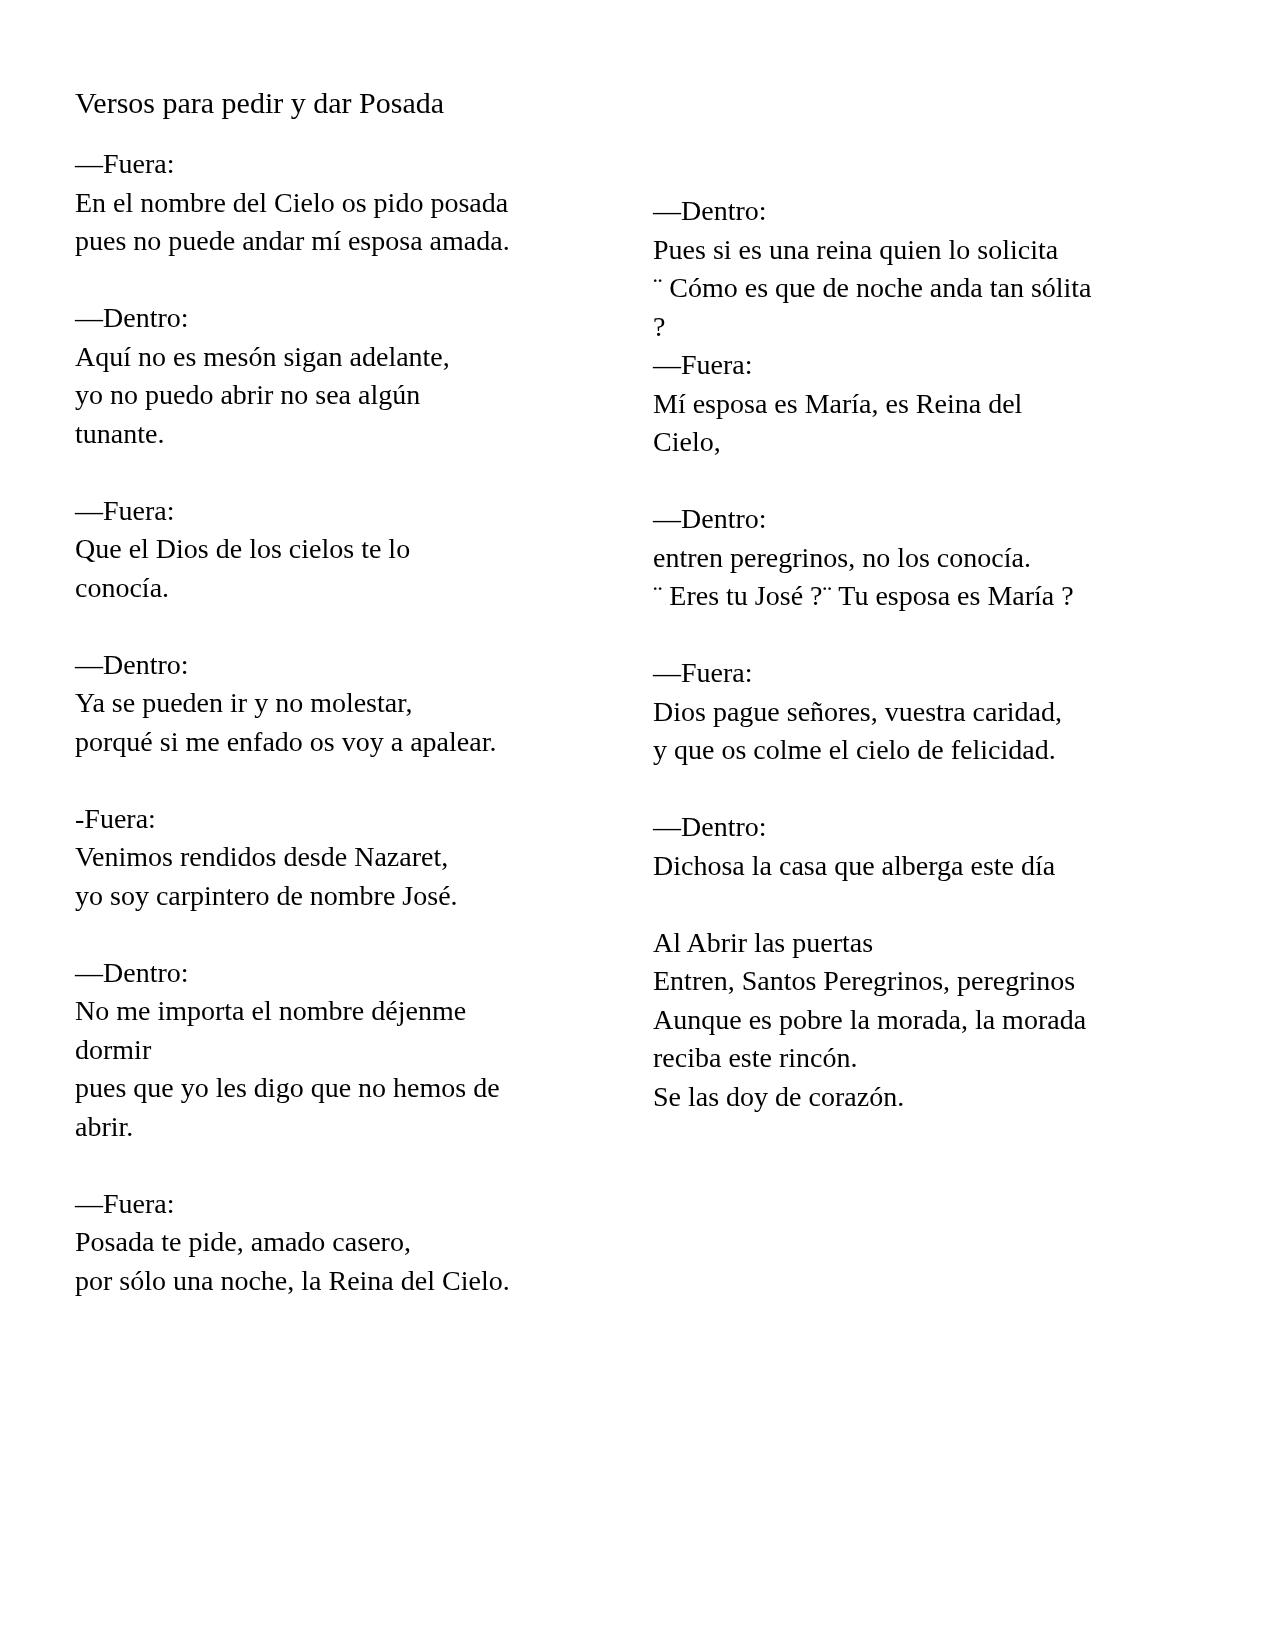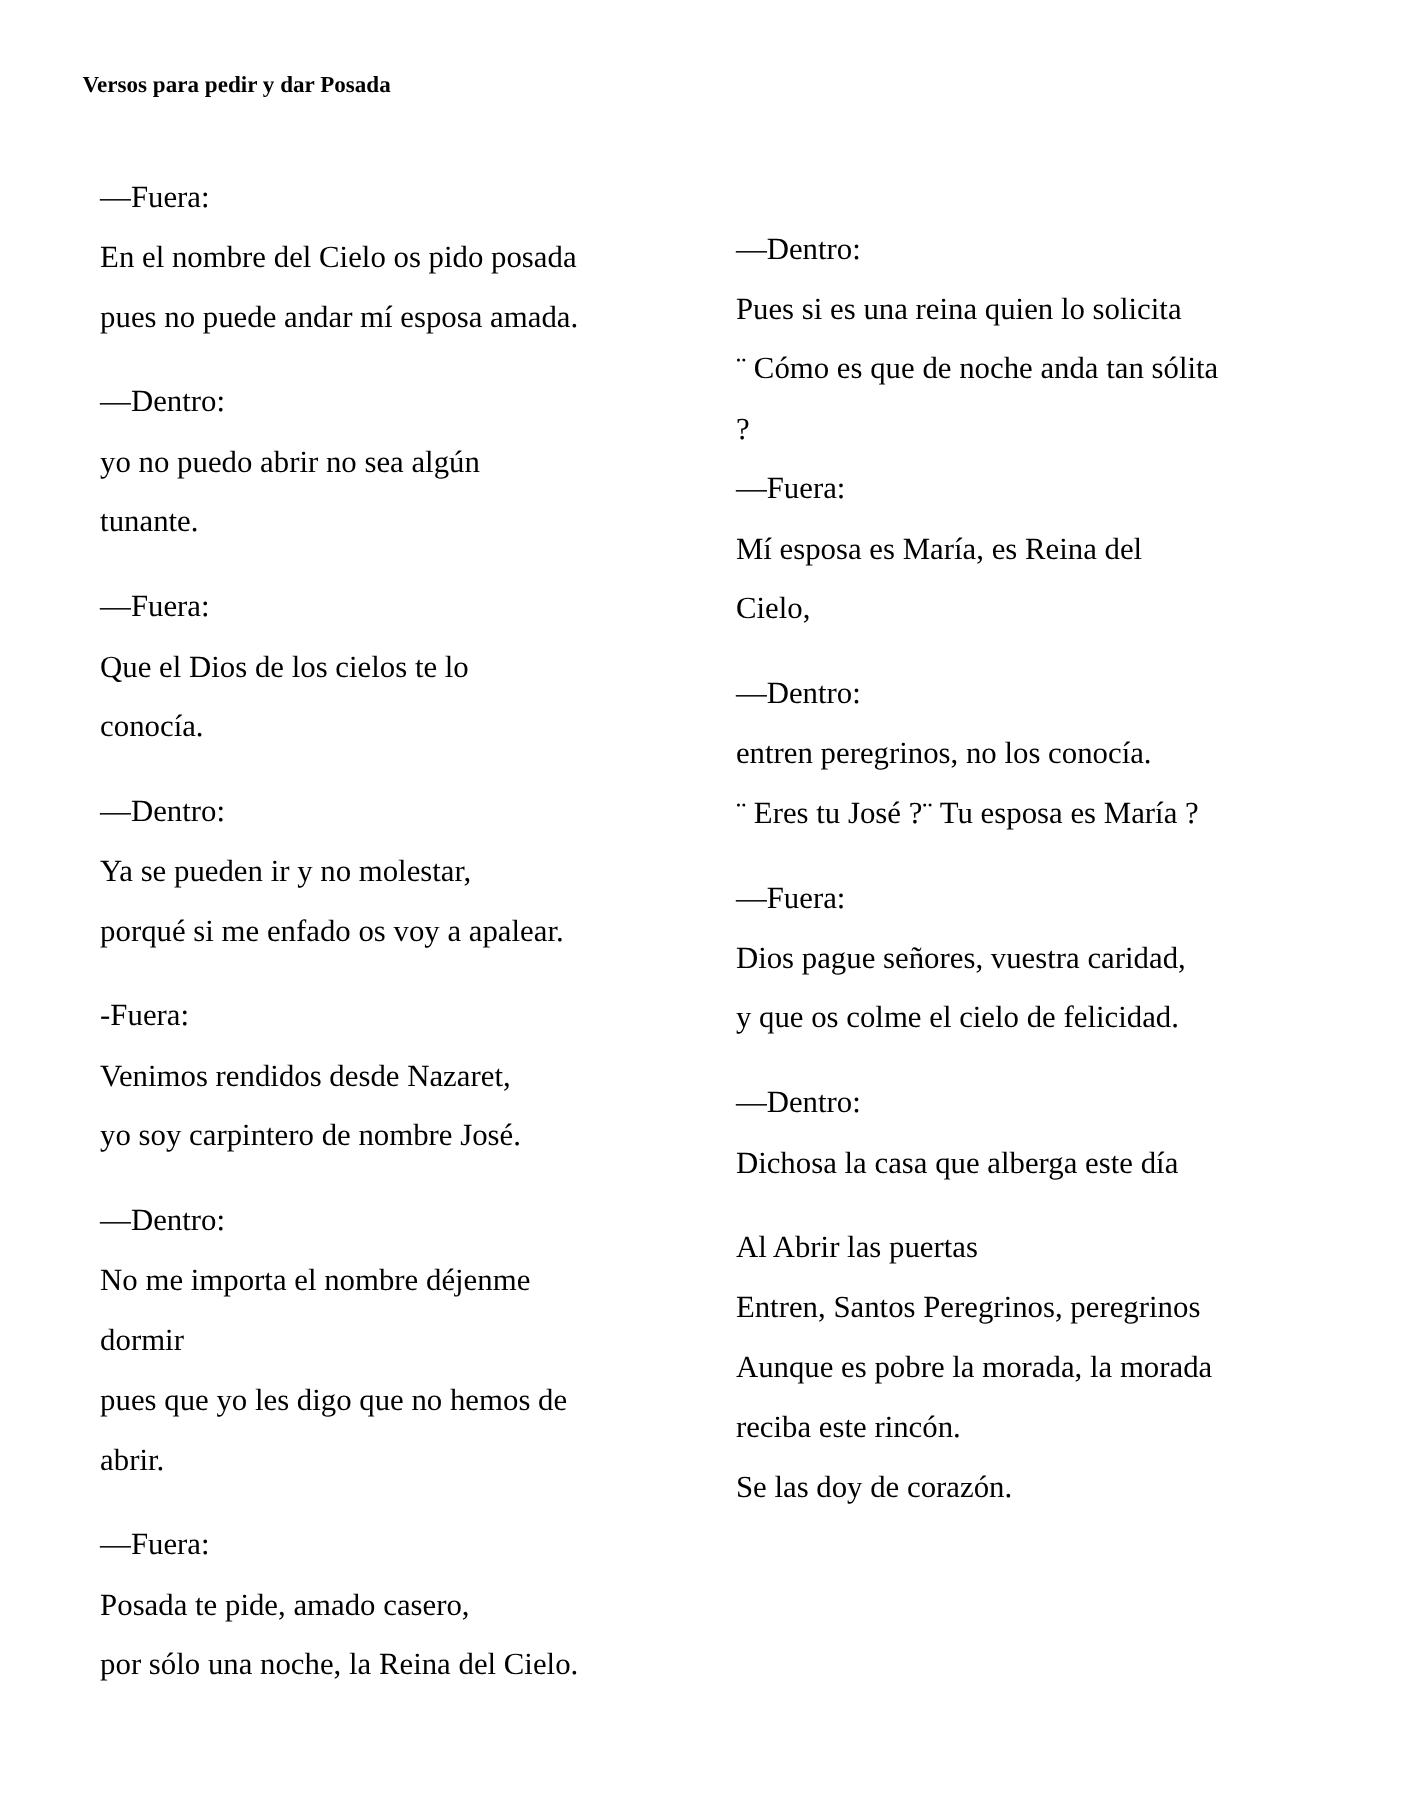--- a/index.html
+++ b/index.html
@@ -11,25 +11,25 @@
     position: relative;
     width: 1275px;
     height: 1651px;
     font-family: "Liberation Serif", "DejaVu Serif", serif;
     color: #000000;
     overflow: hidden;
   }
   .page-title {
     position: absolute;
     left: 75px;
-    top: 67px;
+    top: 88px;
     margin: 0;
-    font-size: 21px;
+    font-size: 30px;
     line-height: 1;
-    font-weight: bold;
+    font-weight: normal;
     white-space: nowrap;
   }
   .col {
     position: absolute;
     font-size: 28px;
     line-height: 38.5px;
   }
   .col-left {
     left: 75px;
     top: 145px;
@@ -37,39 +37,40 @@
   }
   .col-right {
     left: 653px;
     top: 192px;
     width: 560px;
   }
   .stanza {
     margin: 0 0 38.5px 0;
   }
   .line {
-    margin: 16px;
+    margin: 0;
     padding: 0;
     white-space: nowrap;
   }
 </style>
 </head>
 <body>
 
 <main>
   <h1 class="page-title">Versos para pedir y dar Posada</h1>
 
   <div class="col col-left">
       <div class="stanza">
         <p class="line">—Fuera:</p>
         <p class="line">En el nombre del Cielo os pido posada</p>
         <p class="line">pues no puede andar mí esposa amada.</p>
       </div>
       <div class="stanza">
         <p class="line">—Dentro:</p>
+        <p class="line">Aquí no es mesón sigan adelante,</p>
         <p class="line">yo no puedo abrir no sea algún</p>
         <p class="line">tunante.</p>
       </div>
       <div class="stanza">
         <p class="line">—Fuera:</p>
         <p class="line">Que el Dios de los cielos te lo</p>
         <p class="line">conocía.</p>
       </div>
       <div class="stanza">
         <p class="line">—Dentro:</p>

